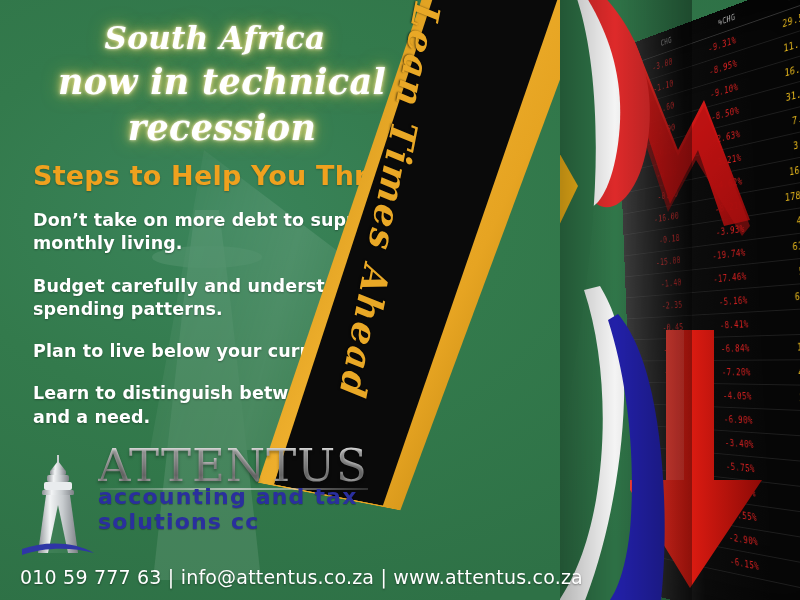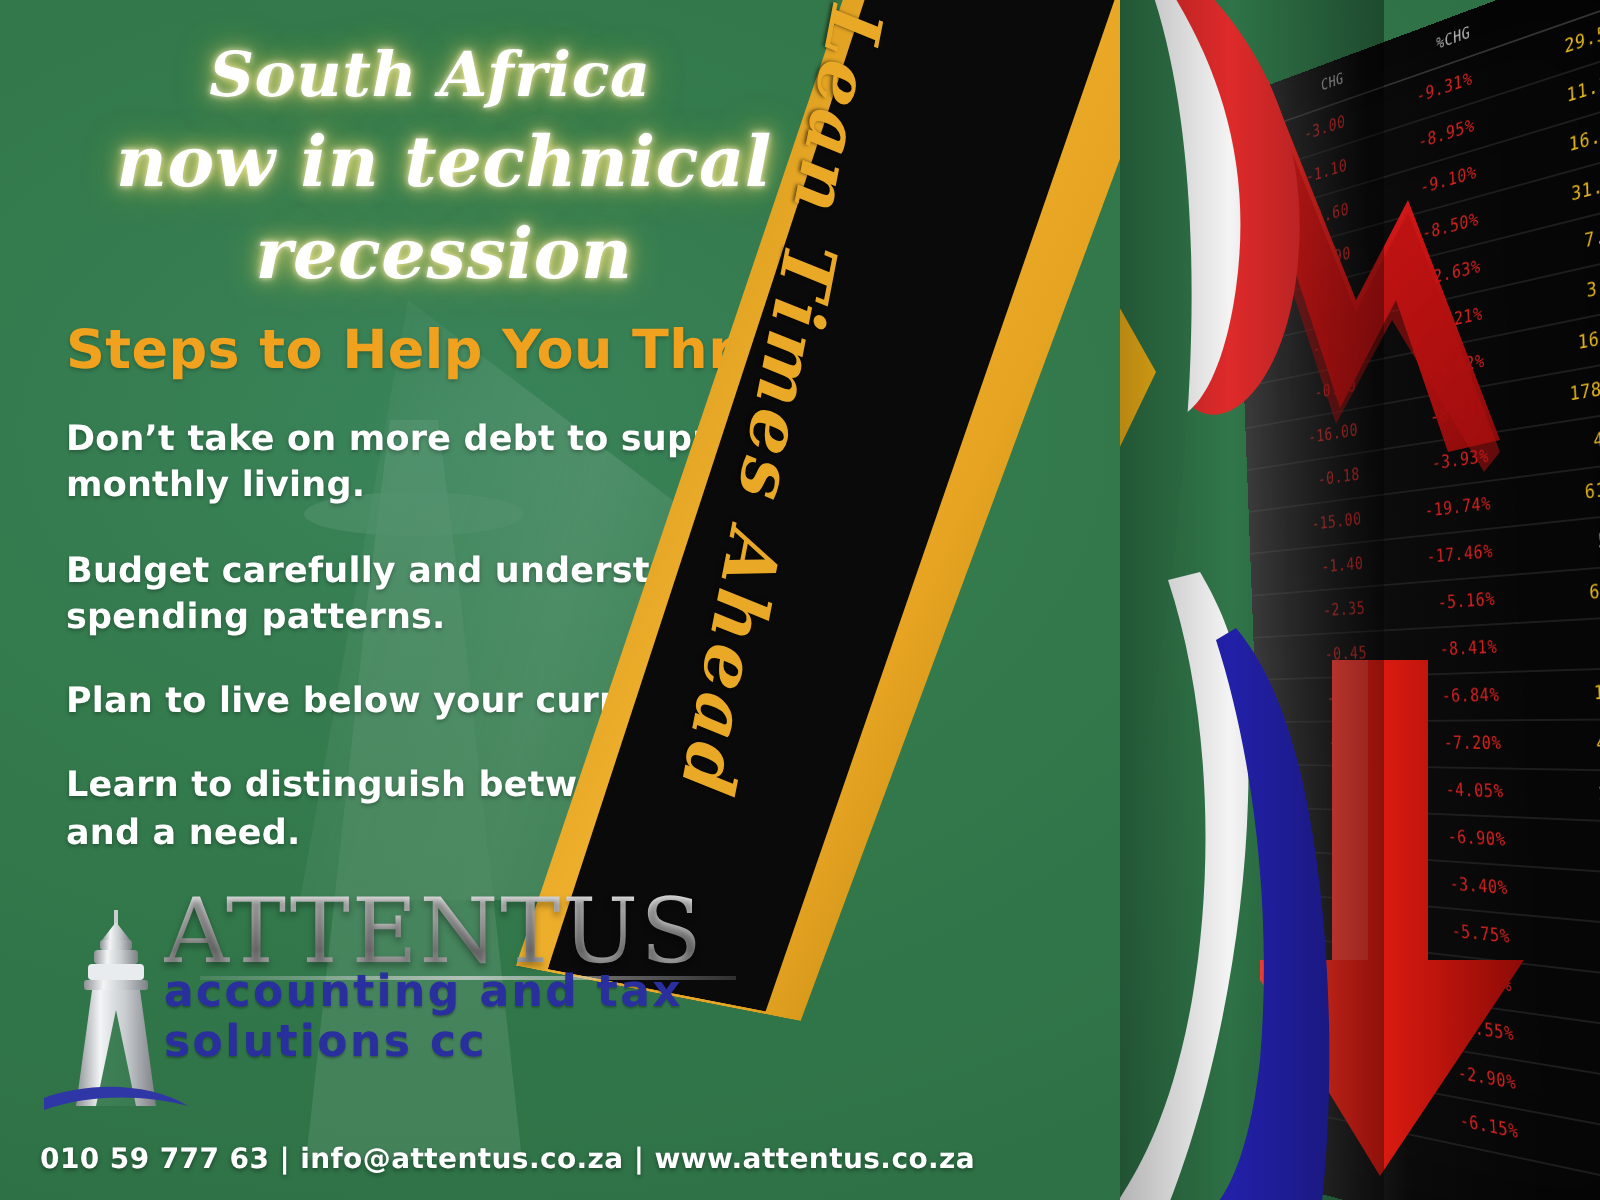--- a/index.html
+++ b/index.html
@@ -119,21 +119,21 @@
   
   .big-arrow{position:absolute;left:70px;top:330px;width:190px;height:300px;}
 
   
   .flag{position:absolute;left:-8px;top:-10px;width:140px;height:620px;}
 
   
   .logo{position:absolute;left:14px;bottom:36px;width:380px;height:110px;}
   .lighthouse{position:absolute;left:6px;bottom:6px;width:76px;height:105px;}
   .brand{
-    position:absolute;left:68px;bottom:30px;width:300px;
+    position:absolute;left:84px;bottom:30px;width:300px;
   }
   .brand-rule{
     position:absolute;left:86px;bottom:74px;width:268px;height:2px;
     background:linear-gradient(90deg,rgba(200,200,200,.15),rgba(215,215,215,.75),rgba(200,200,200,.2));
   }
   .brand-name{
     font-family:"DejaVu Serif","Liberation Serif",serif;
     font-size:45px;line-height:.95;font-weight:400;letter-spacing:1px;
     color:#b9b9b9;
     background:linear-gradient(180deg,#e6e6e6 0%,#b0b0b0 45%,#8e8e8e 70%,#c9c9c9 100%);
@@ -141,21 +141,21 @@
     -webkit-text-fill-color:transparent;
     text-shadow:0 2px 3px rgba(0,0,0,.35);
   }
   .brand-tag{
     margin-top:-4px;
     color:#2a2f9e;font-size:22px;font-weight:700;letter-spacing:1.2px;
     text-shadow:0 1px 1px rgba(0,0,0,.25);
   }
   .contact{
     position:absolute;left:20px;bottom:12px;
-    color:#ffffff;font-size:14px;font-weight:700;letter-spacing:.2px;
+    color:#ffffff;font-size:19px;font-weight:400;letter-spacing:.2px;
     text-shadow:0 1px 2px rgba(0,0,0,.4);
   }
 </style>
 </head>
 <body>
 
 <div class="poster">
 
   <div class="bg-green"></div>
 

